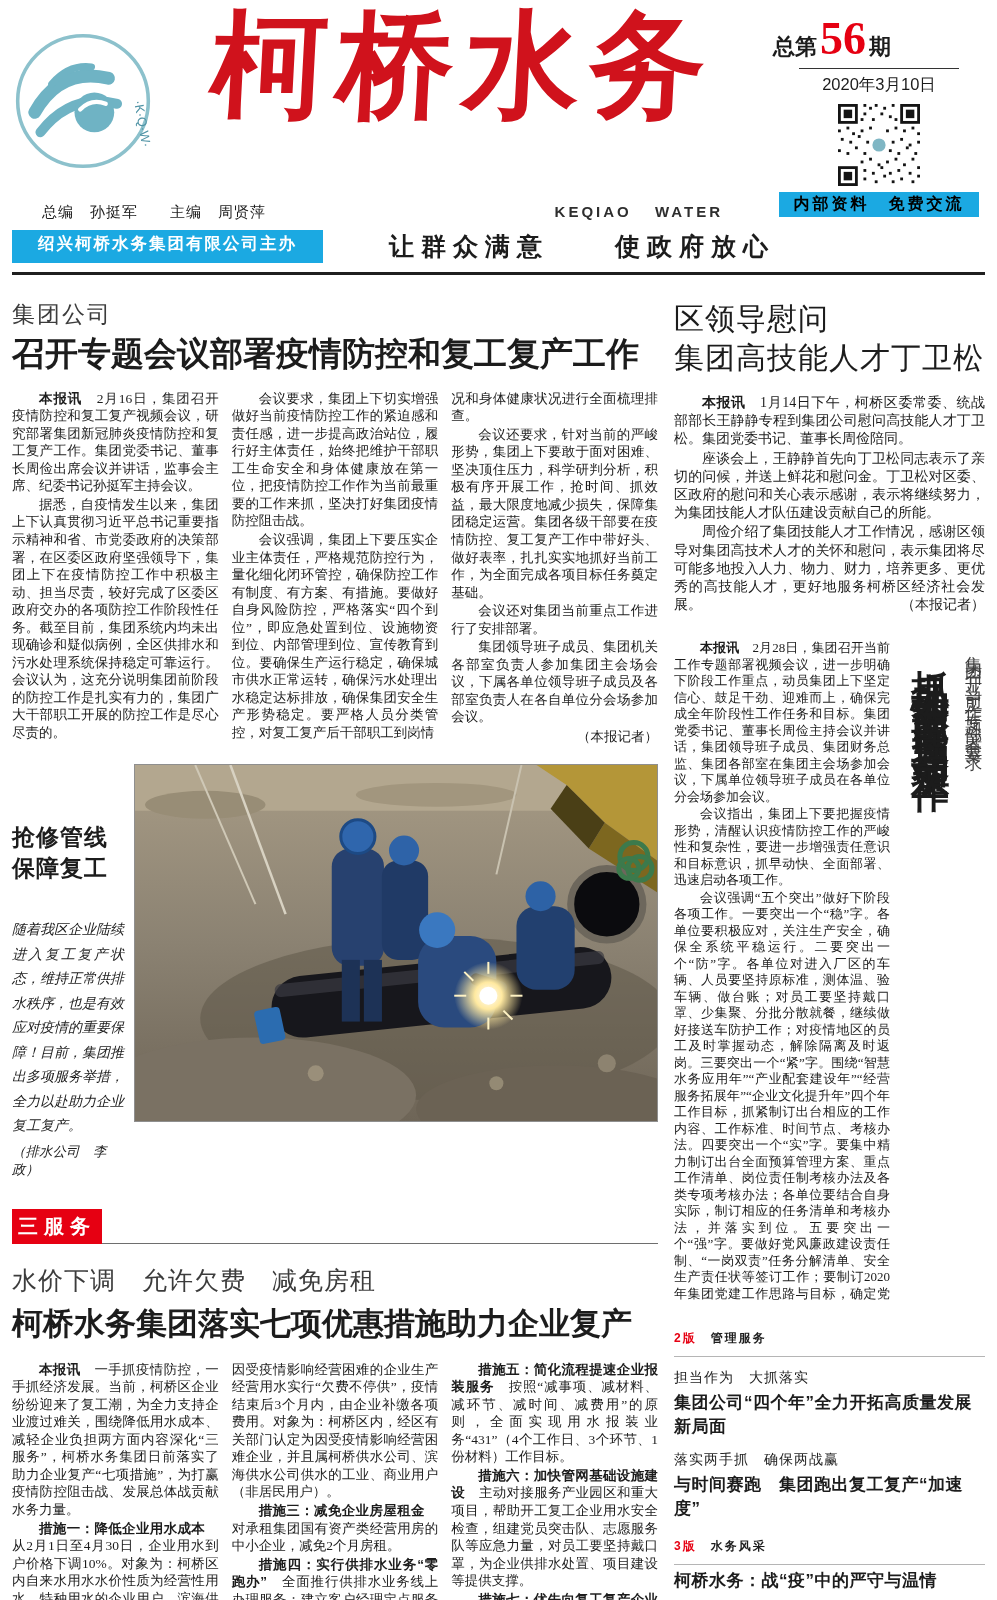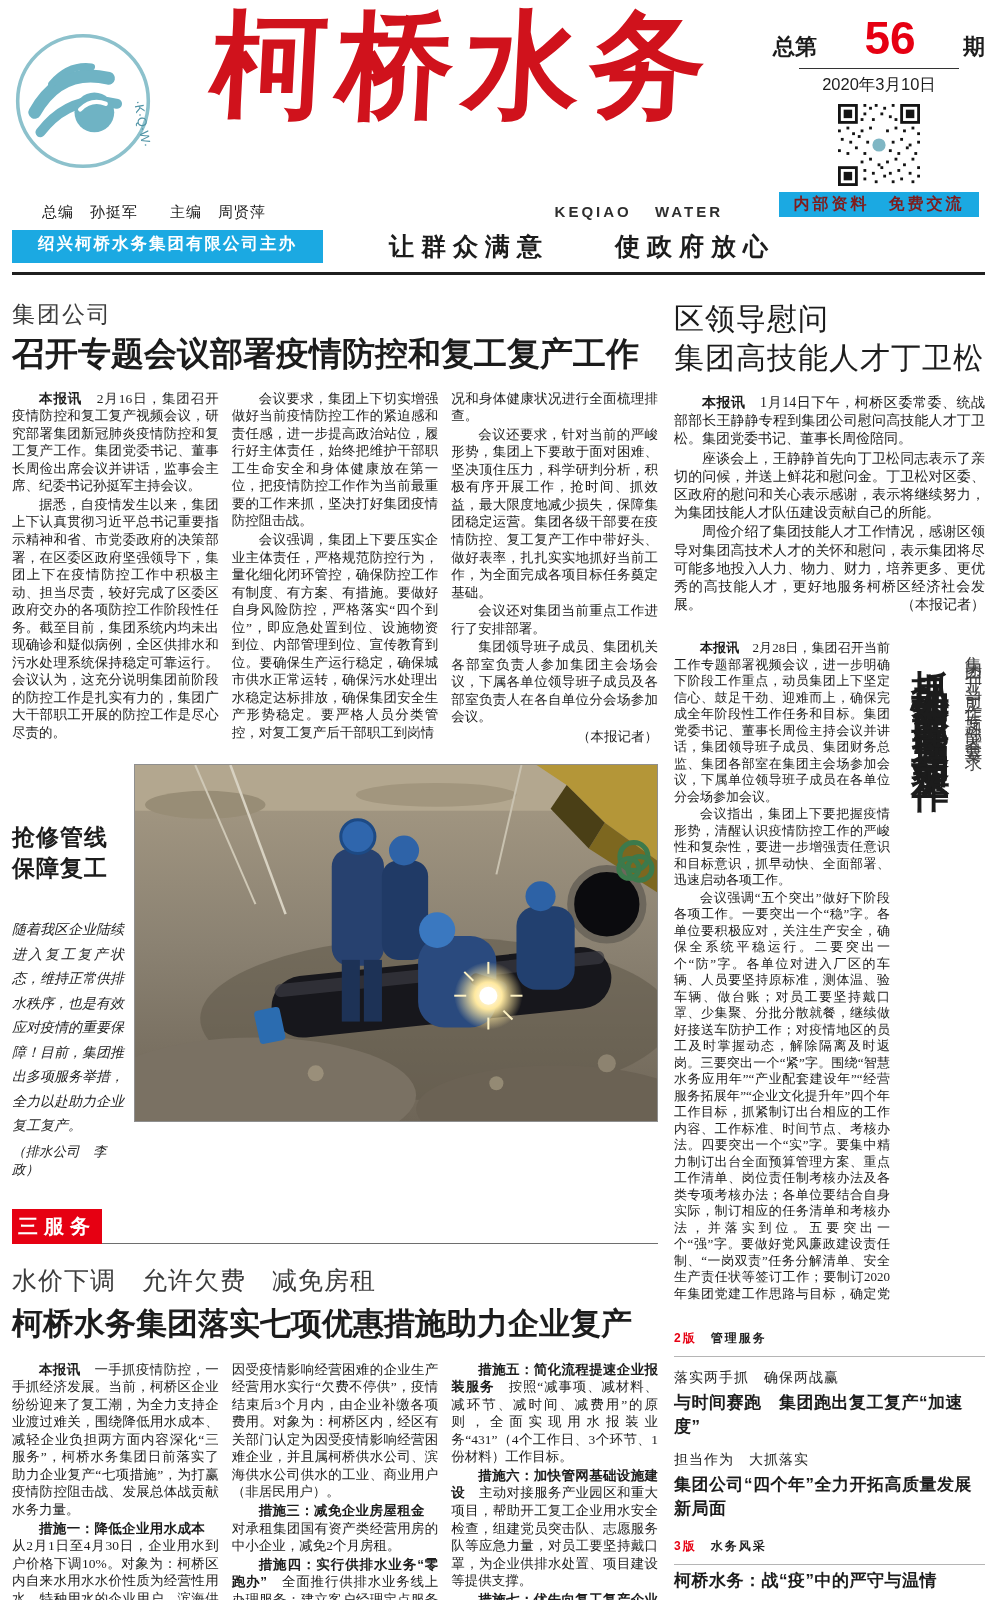--- a/index.html
+++ b/index.html
@@ -12,27 +12,27 @@
        font-family:"Liberation Serif","DejaVu Serif",serif}
   .page{padding:0 12px}
   
   .mast-row{display:flex;align-items:flex-start}
   .logo{width:142px;flex:none;padding-top:30px}
   .mast-center{flex:1;min-width:0}
   .mast-title{font-family:"DejaVu Serif",serif;font-weight:700;color:var(--masthead-red);
       font-size:116px;line-height:1.12;text-align:center;letter-spacing:10px;
       transform:skewX(-3deg);white-space:nowrap}
   .issue-box{width:212px;flex:none;text-align:center;padding-top:18px}
-  .issue-line{font-family:Liberation Sans, sans-serif;font-size:22px;font-weight:600;
-      display:flex;align-items:baseline;justify-content:space-between;gap:3px}
+  .issue-line{font-family:Liberation Serif, serif;font-size:22px;font-weight:600;
+      display:flex;align-items:baseline;justify-content:flex-start;gap:3px}
   .issue-num{color:var(--accent-red);font-size:46px;font-weight:700;line-height:.9}
   .issue-rule{border:none;border-top:1px solid #333;width:160px;margin:6px auto 5px}
   .issue-date{font-family:"Liberation Sans",sans-serif;font-size:16.5px}
   .qr{margin:8px auto 6px;display:block}
-  .internal{background:var(--accent-blue);color:#7f1d1d;font-family:"Liberation Sans",sans-serif;
+  .internal{background:var(--accent-blue);color:#000000;font-family:"Liberation Sans",sans-serif;
       font-weight:700;font-size:16px;letter-spacing:3px;padding:2px 0;margin:0 6px}
   .sub-row{display:flex;align-items:baseline;margin-top:-14px}
   .editors{margin-left:30px;font-size:15px;letter-spacing:1px}
   .title-en{margin-left:auto;margin-right:262px;font-family:"Liberation Sans",sans-serif;
       font-size:15px;font-weight:700;letter-spacing:3px;word-spacing:16px;color:#2e2e2e}
   .slogan-row{display:flex;margin-top:8px;padding-bottom:9px;
       border-bottom:3px solid #1f1f1f}
   .organizer{background:var(--accent-blue);color:#fff;font-family:"Liberation Sans",sans-serif;
       font-weight:700;font-size:16.5px;letter-spacing:2px;padding:3px 26px}
   .slogan{font-family:"Liberation Sans",sans-serif;font-weight:800;font-size:25px;
@@ -363,26 +363,26 @@
         <div class="v-head">抓早动快全面部署迅速启动各项工作</div>
         <div class="v-kicker">集团召开当前工作专题部署会要求</div>
       </article>
 
       <section class="guide">
         <div class="guide-head">
           <span class="guide-page">2版</span>　<span>管理服务</span>
         </div>
         <hr class="guide-rule">
         <div>
+          <div class="guide-kicker">担当作为　大抓落实</div>
+          <div class="guide-title">集团公司“四个年”全力开拓高质量发展新局面</div>
+        </div>
+        <div>
           <div class="guide-kicker">落实两手抓　确保两战赢</div>
           <div class="guide-title">与时间赛跑　集团跑出复工复产“加速度”</div>
-        </div>
-        <div>
-          <div class="guide-kicker">担当作为　大抓落实</div>
-          <div class="guide-title">集团公司“四个年”全力开拓高质量发展新局面</div>
         </div>
         <div class="guide-head">
           <span class="guide-page">3版</span>　<span>水务风采</span>
         </div>
         <hr class="guide-rule">
         <div>
           <div class="guide-title">柯桥水务：战“疫”中的严守与温情</div>
         </div>
       </section>
 

